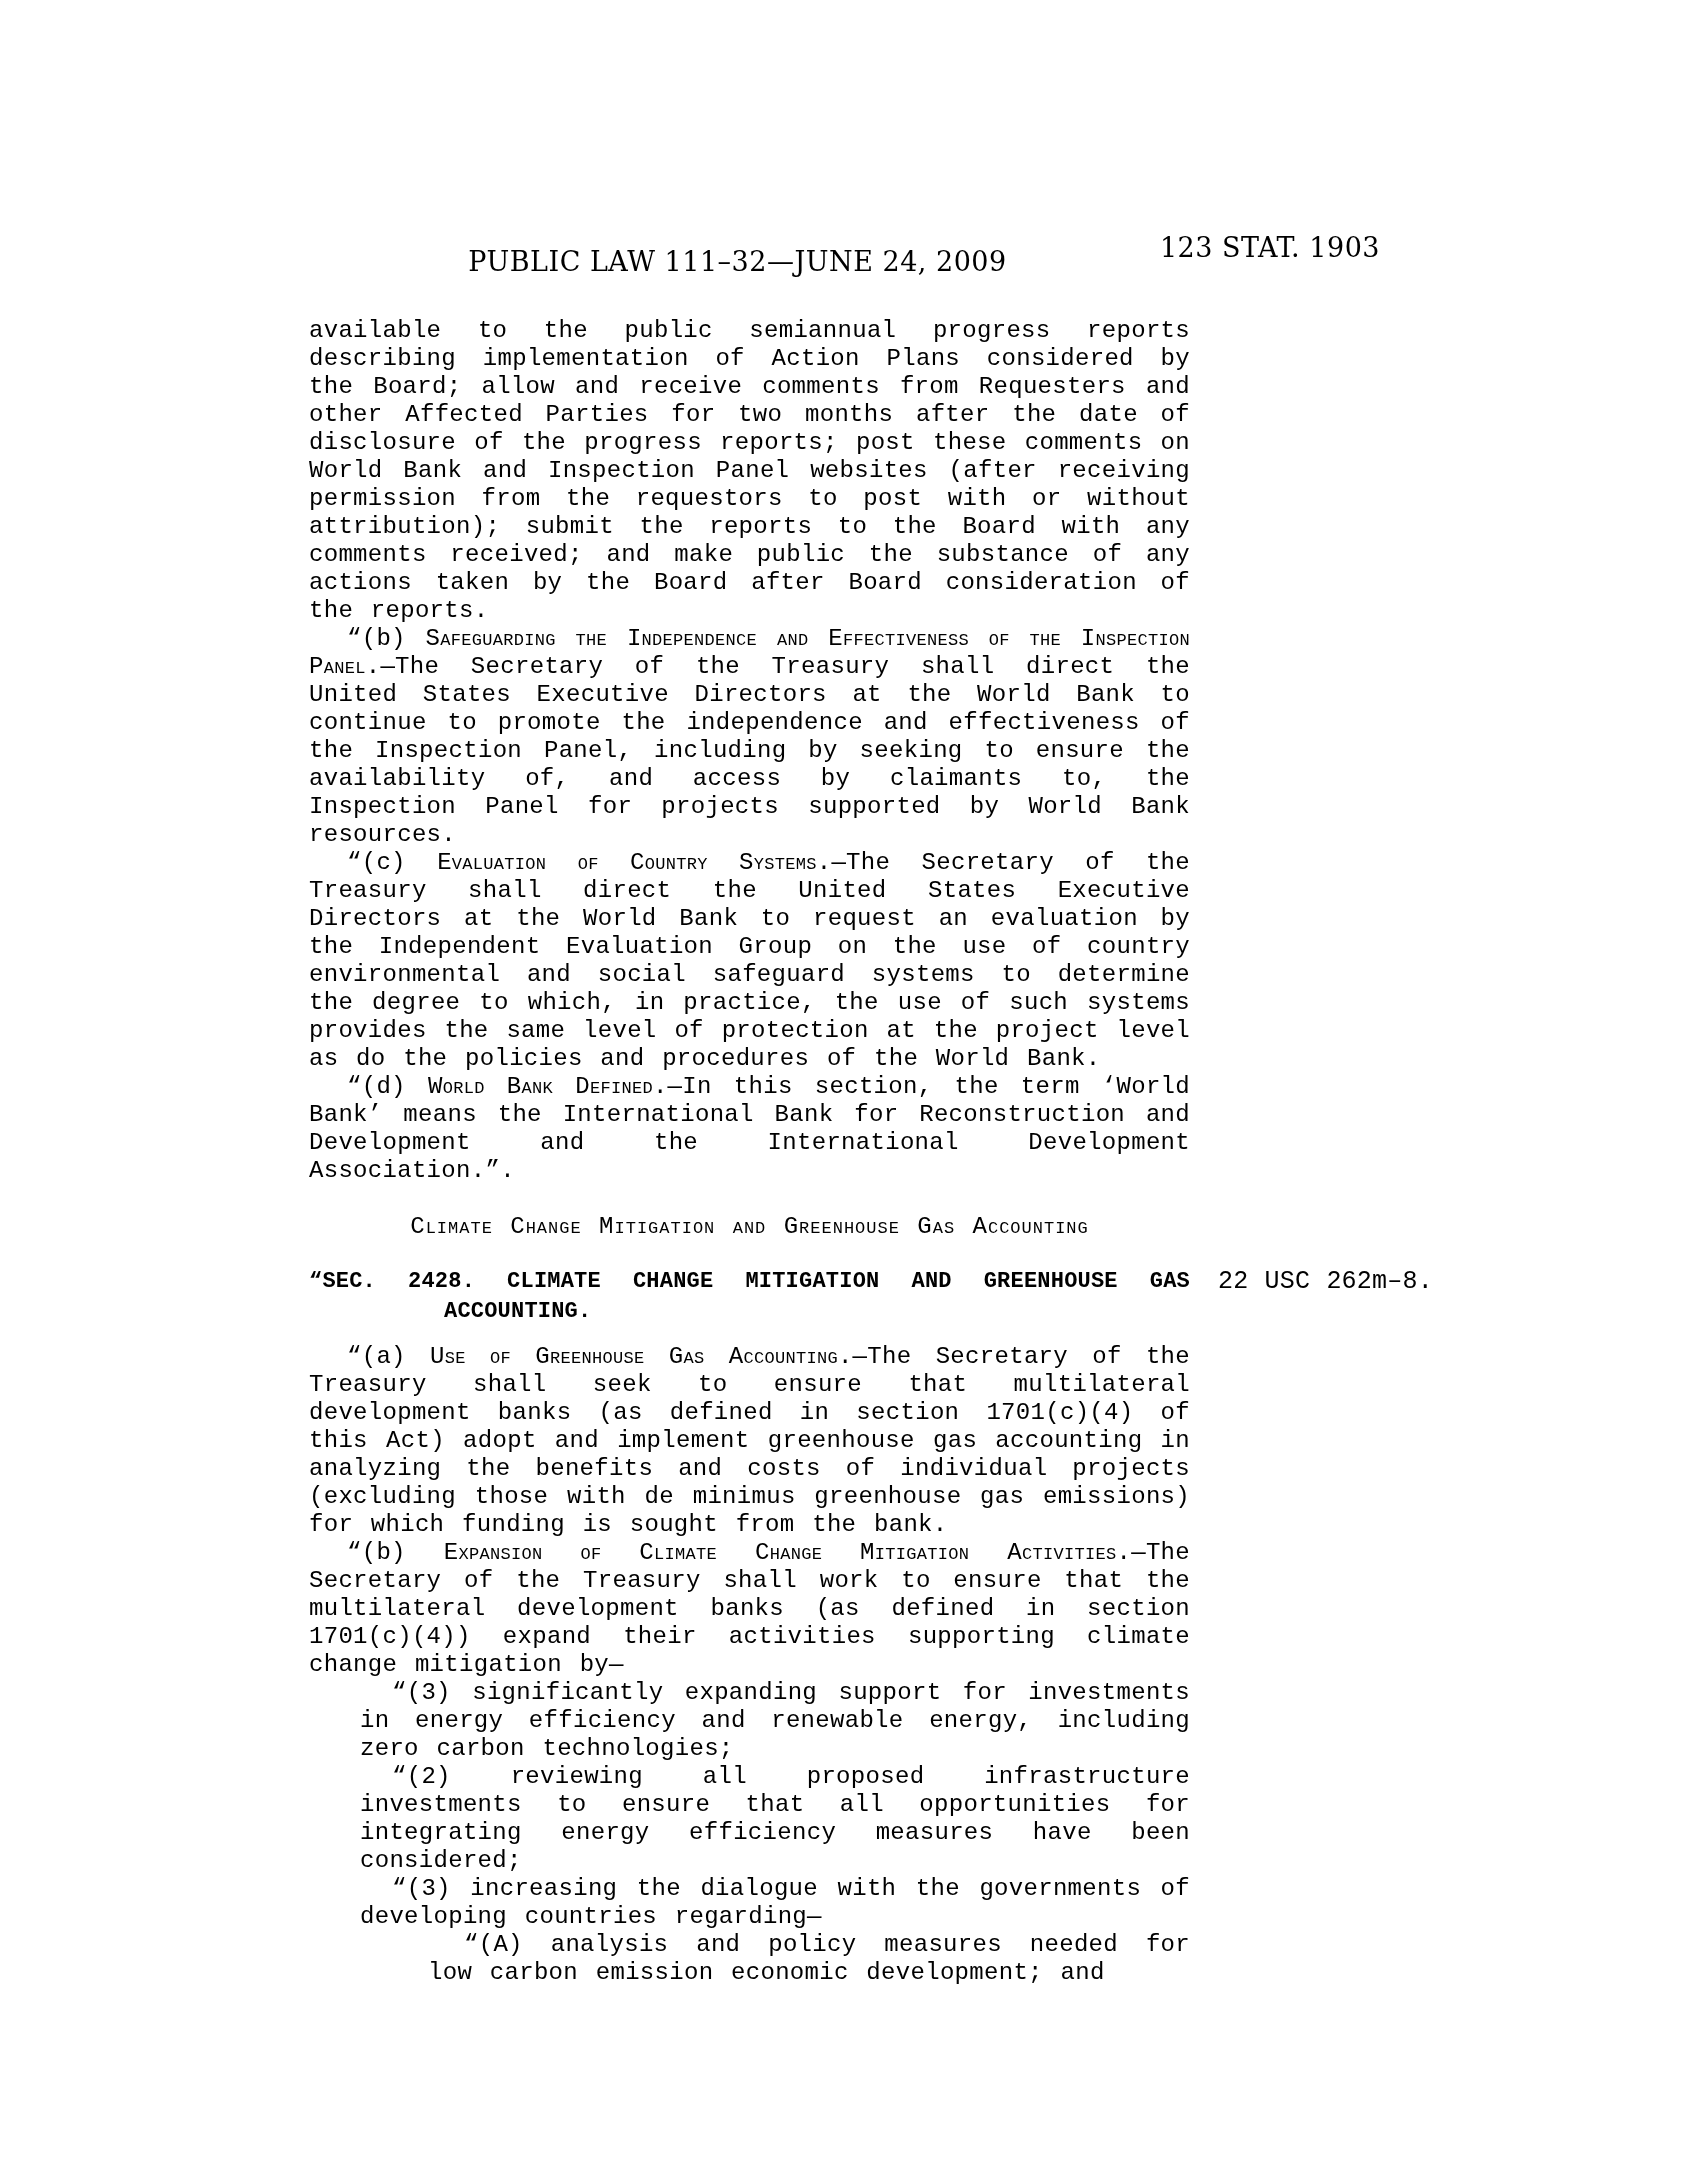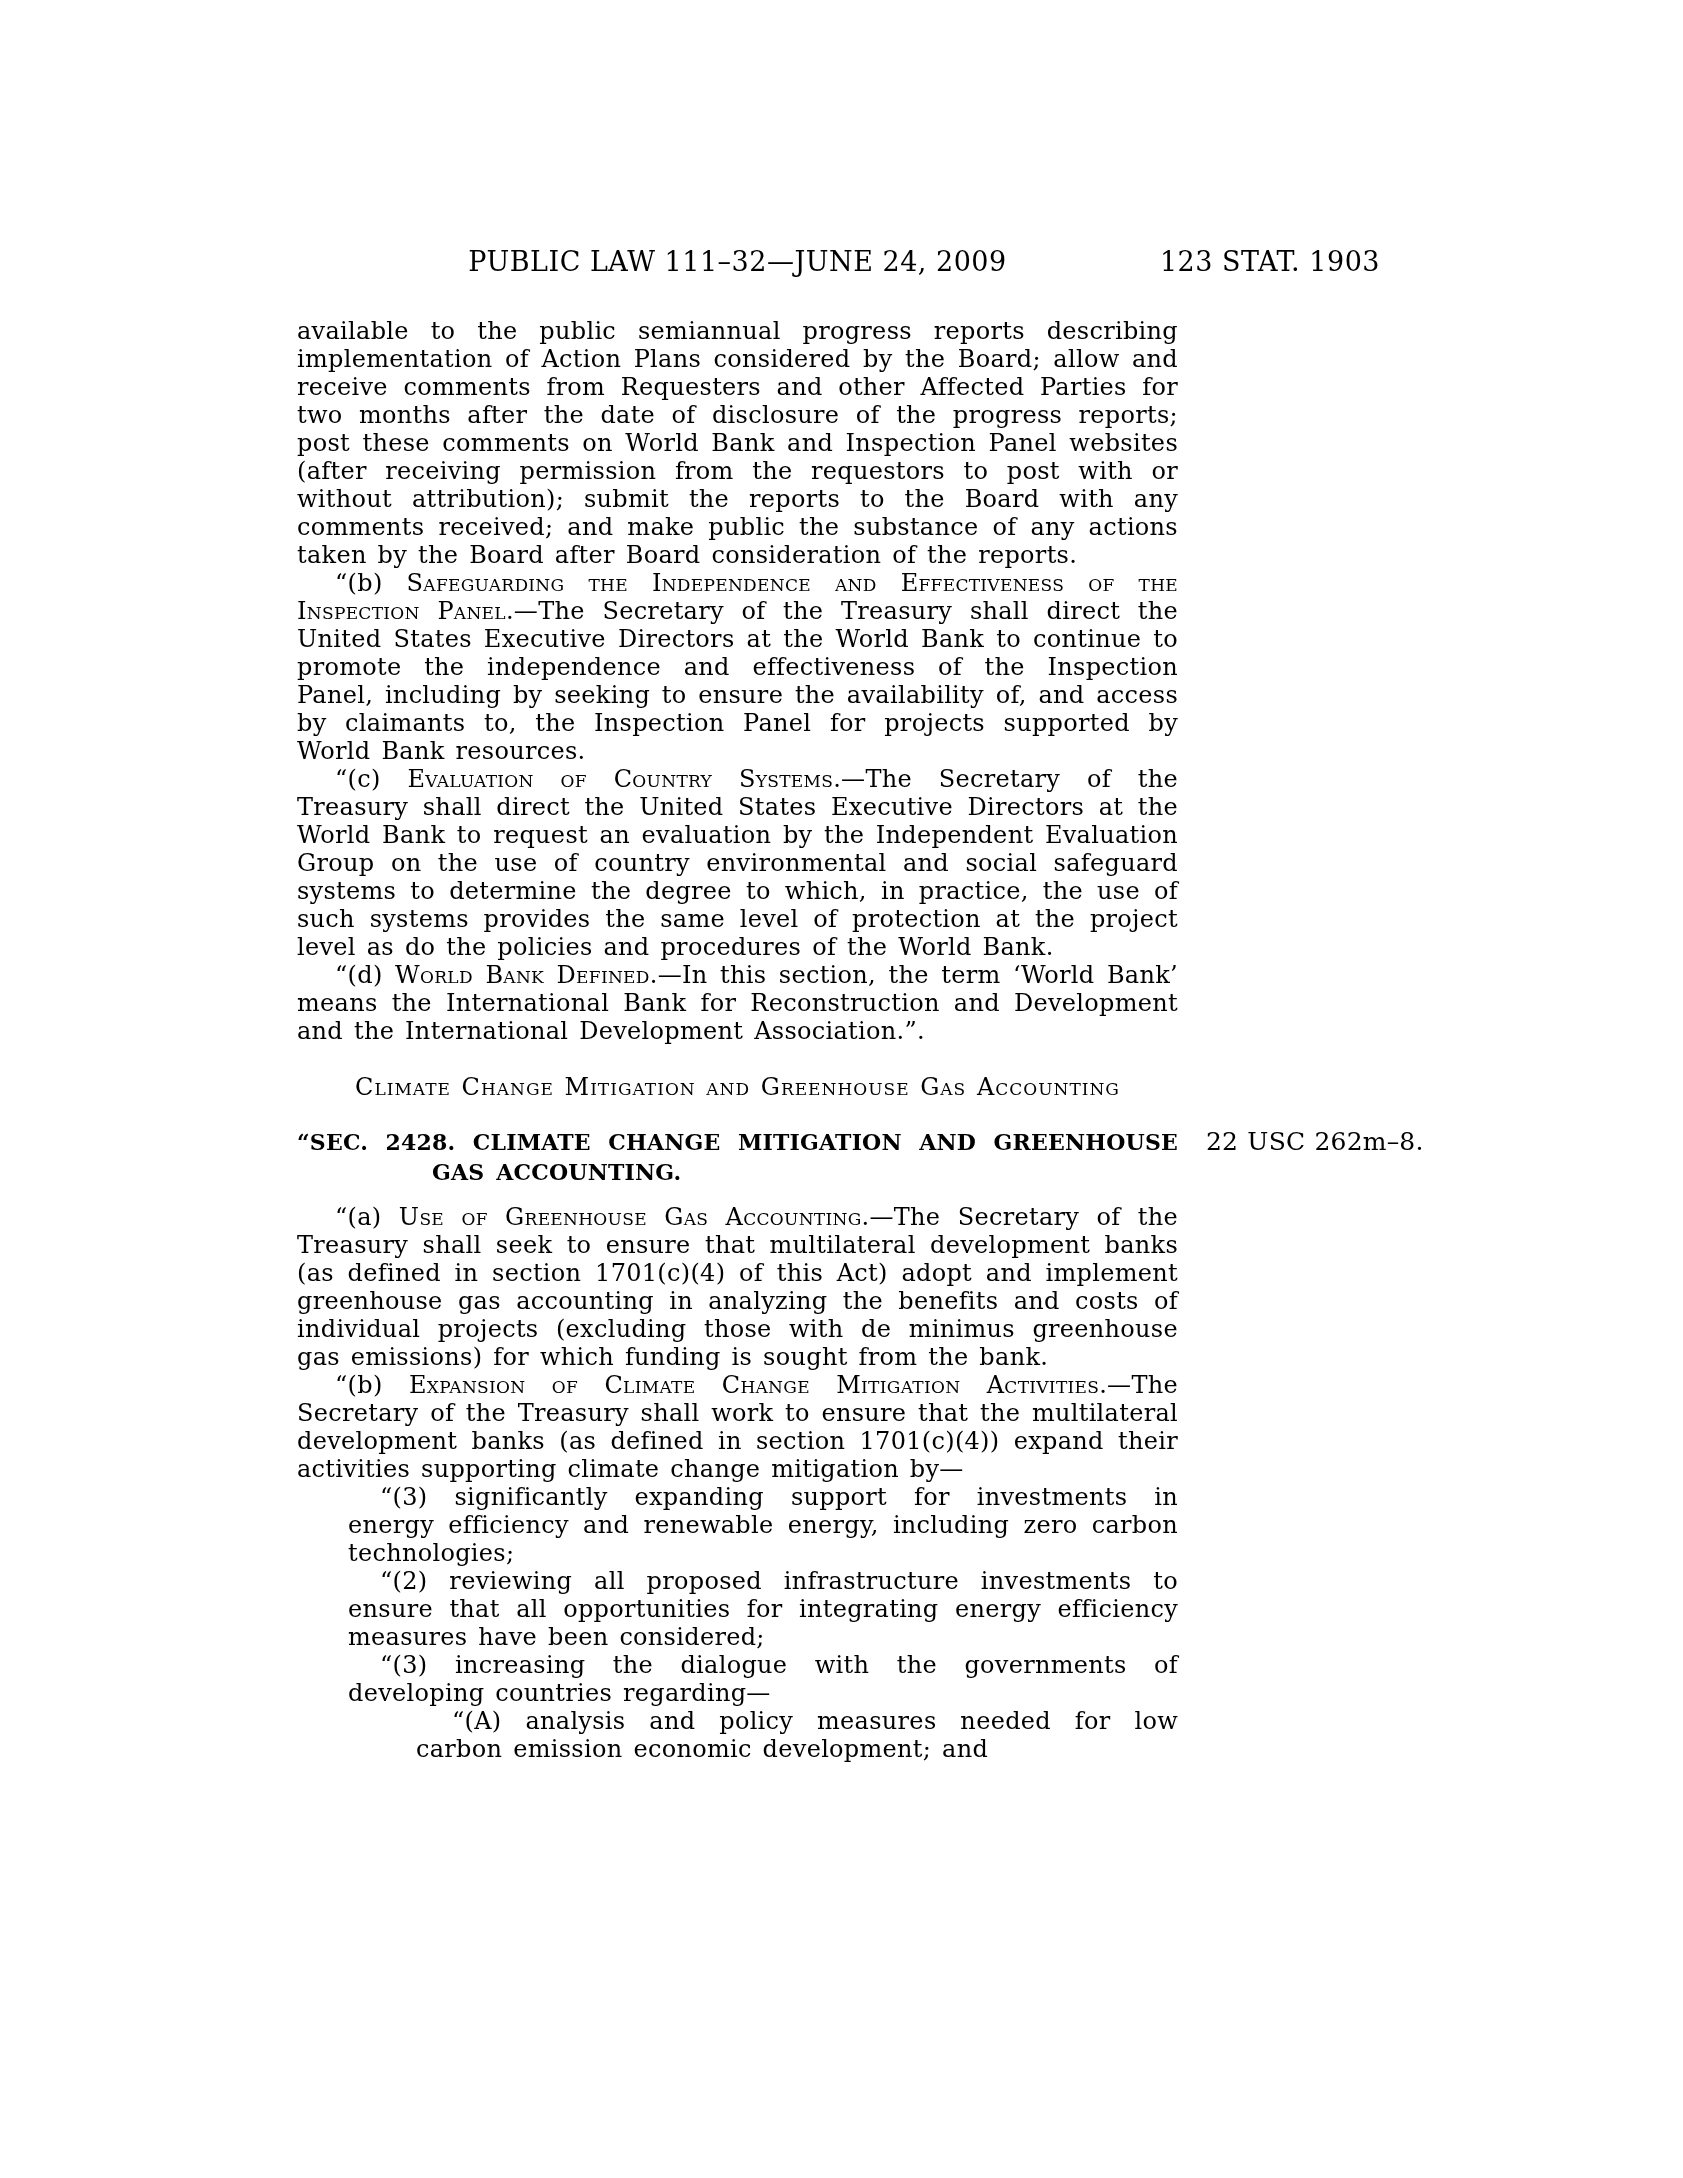--- a/index.html
+++ b/index.html
@@ -23,39 +23,40 @@
     left: 297px;
     width: 881px;
     text-align: center;
     font-size: 27px;
     line-height: 32px;
     letter-spacing: 0.5px;
     white-space: nowrap;
   }
   .header-stat {
     position: absolute;
-    top: 246px;
+    top: 232px;
     left: 1089px;
     width: 291px;
     text-align: right;
     font-size: 27px;
     line-height: 32px;
     letter-spacing: 0.5px;
     white-space: nowrap;
   }
   .column {
     position: absolute;
     top: 317px;
-    left: 297px;
+    left: 309px;
     width: 881px;
     font-size: 24px;
     line-height: 28px;
     letter-spacing: 0.3px;
     word-spacing: 3px;
     text-align: justify;
+    font-family: Liberation Mono, monospace;
   }
   .column p {
     margin: 0;
     text-indent: 38px;
   }
   .column p.noindent {
     text-indent: 0;
   }
   .sc {
     font-variant: small-caps;

